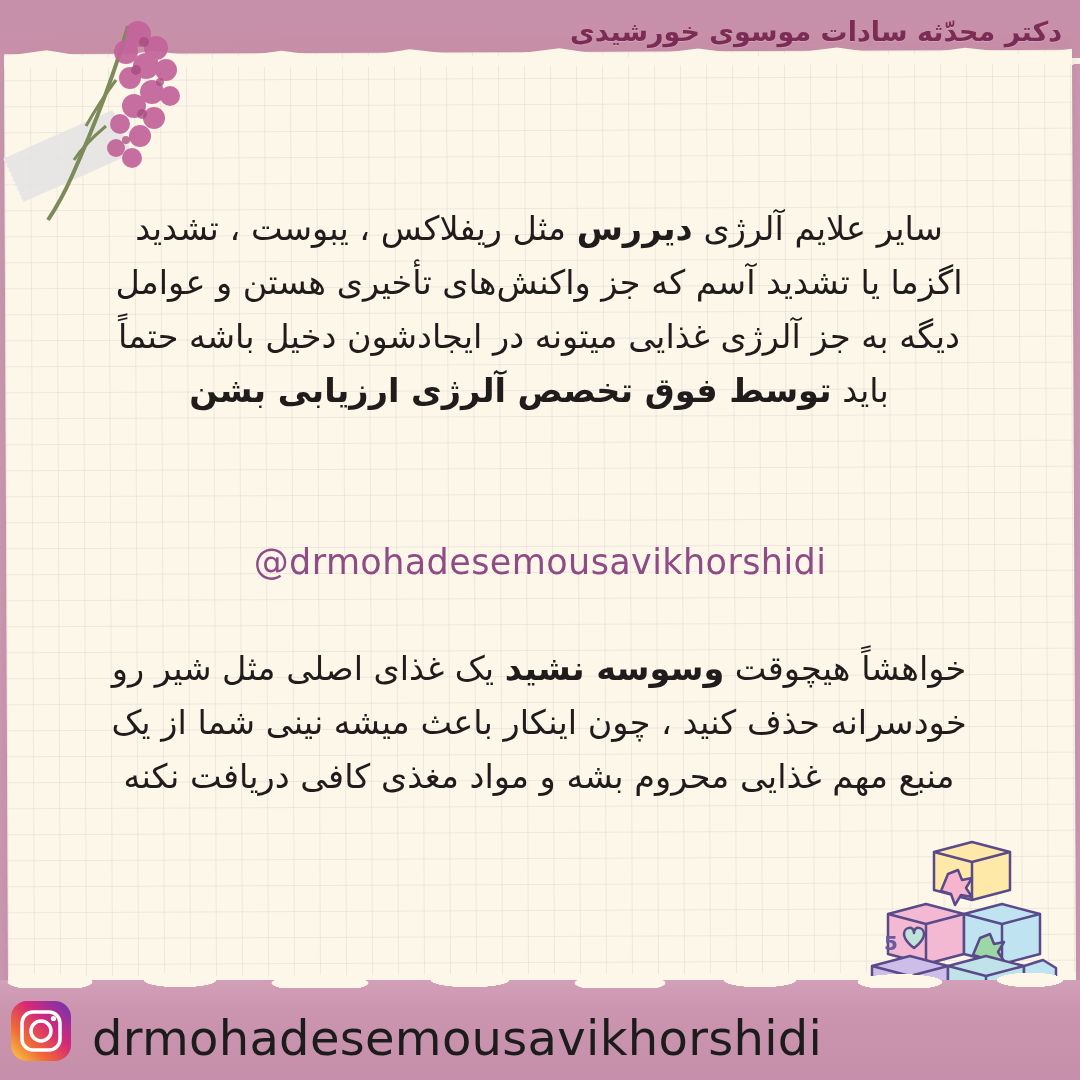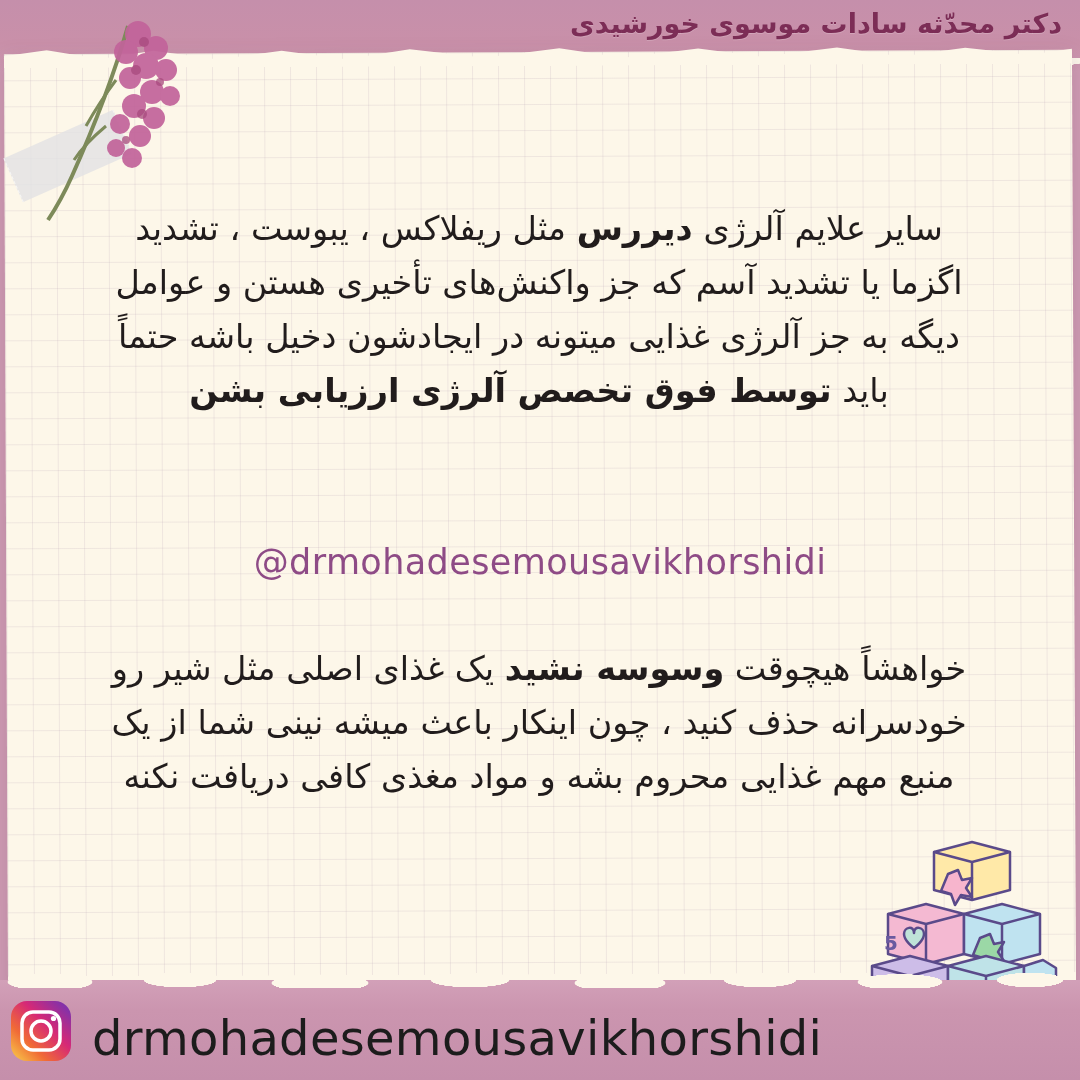--- a/index.html
+++ b/index.html
@@ -42,21 +42,21 @@
       radial-gradient(ellipse 80px 14px at 420px 3px, #fdf8ec 60%, transparent 61%),
       radial-gradient(ellipse 65px 12px at 560px 0, #fdf8ec 60%, transparent 61%),
       radial-gradient(ellipse 75px 14px at 700px 2px, #fdf8ec 60%, transparent 61%),
       radial-gradient(ellipse 60px 13px at 840px 1px, #fdf8ec 60%, transparent 61%),
       radial-gradient(ellipse 70px 12px at 980px 3px, #fdf8ec 60%, transparent 61%),
       radial-gradient(ellipse 50px 12px at 1060px 0, #fdf8ec 60%, transparent 61%);
   }
 
   .doctor-name {
     position: absolute;
-    top: 8px;
+    top: 16px;
     right: 18px;
     font-size: 27px;
     color: #7c2d56;
     font-weight: 600;
     letter-spacing: 0.2px;
     direction: rtl;
     text-shadow: 0 1px 0 rgba(255,255,255,0.18);
   }
 
   

